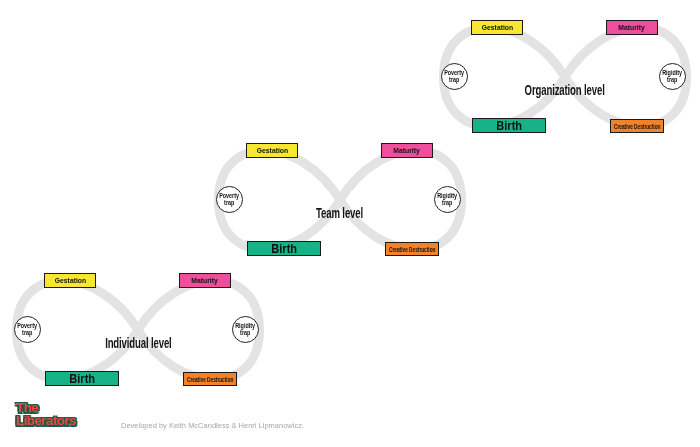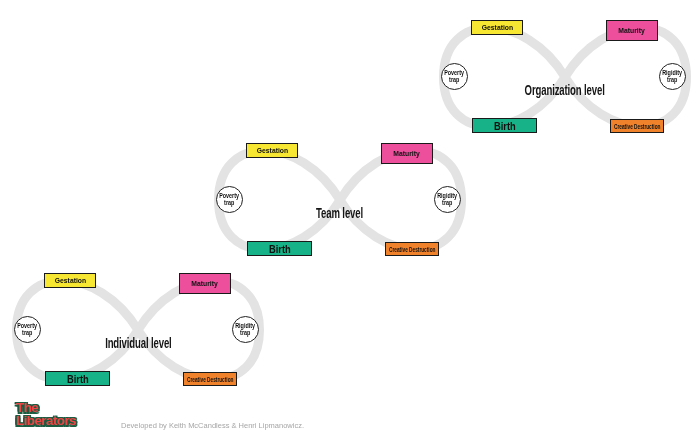--- a/index.html
+++ b/index.html
@@ -10,22 +10,22 @@
   #loop-individual   { left:12px;  top:276px; }
   #loop-team         { left:214px; top:146px; }
   #loop-organization { left:439px; top:23px; }
 
   .loop svg.lemniscate { display:block; position:absolute; left:0; top:0; overflow:visible; }
 
   .stage { position:absolute; border:1.6px solid #1a1a1a; display:flex; align-items:center; justify-content:center;
            font-weight:bold; color:#111; overflow:visible; white-space:nowrap; }
   .stage span { display:inline-block; transform:scaleX(0.85); }
   .stage-gestation { left:32px;  top:-3px; width:52px; height:15px; font-size:8px; }
-  .stage-maturity  { left:167px; top:-3px; width:52px; height:21px; font-size:8px;text-align:right; }
-  .stage-birth     { left:33px;  top:95px; width:65px; height:15px; font-size:11px; }
+  .stage-maturity  { left:167px; top:-3px; width:52px; height:15px; font-size:8px;text-align:right; }
+  .stage-birth     { left:33px;  top:95px; width:74px; height:15px; font-size:13px; }
   .stage-cd        { left:171px; top:96px; width:54px; height:14px; font-size:6.6px; }
   .stage-cd span   { transform:scaleX(0.72); }
 
   .trap { position:absolute; width:27px; height:27px; border-radius:50%; background:#fff; border:1.4px solid #222;
           display:flex; flex-direction:column; align-items:center; justify-content:center;
           font-weight:bold; font-size:6.6px; line-height:6.8px; color:#111; text-align:center; }
   .trap span { display:inline-block; transform:scaleX(0.82); white-space:nowrap; }
   .trap-poverty  { left:2px;   top:40px; }
   .trap-rigidity { left:220px; top:40px; }
 

